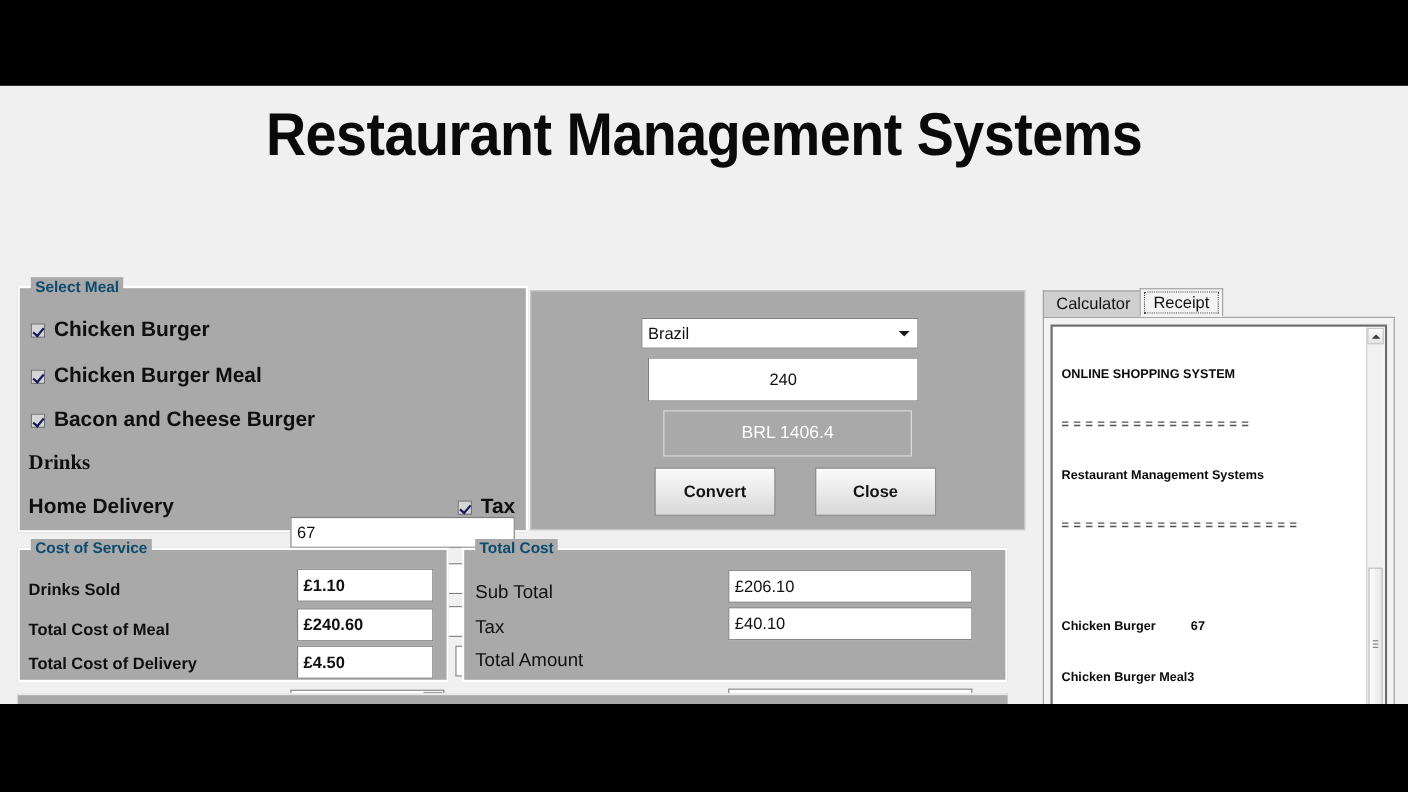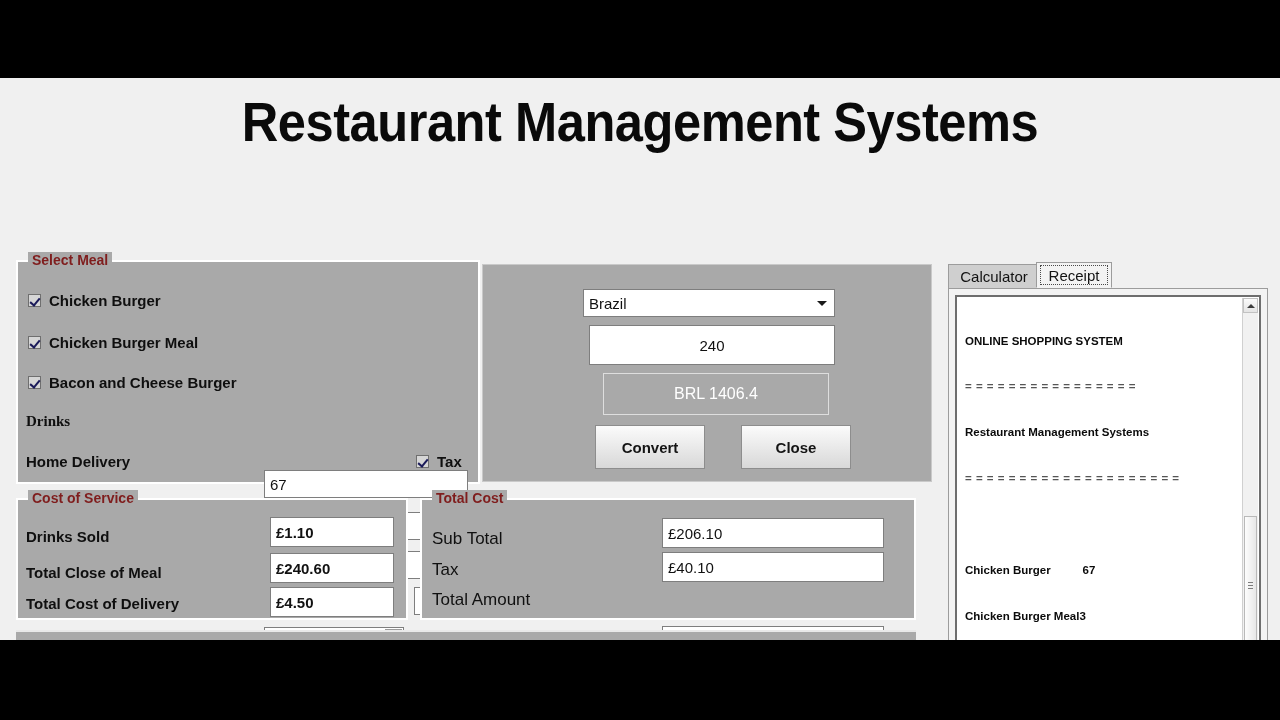--- a/index.html
+++ b/index.html
@@ -58,21 +58,21 @@
     border-top-color: #ffffff;
   }
   .gb-title {
     position: absolute;
     top: -10px;
     left: 10px;
     background: #a9a9a9;
     padding: 0 4px;
     font-size: 14px;
     font-weight: bold;
-    color: #7f1d1d;
+    color: #0c4a6e;
     white-space: nowrap;
   }
 
   
   #select-meal {
     left: 16px;
     top: 182px;
     width: 464px;
     height: 224px;
   }
@@ -98,21 +98,21 @@
     position: absolute;
     left: 3px;
     top: 1px;
     width: 4px;
     height: 8px;
     border: solid #1a1a5a;
     border-width: 0 2px 2px 0;
     transform: rotate(40deg);
   }
   .meal-label {
-    font-size: 15px;
+    font-size: 19px;
     font-weight: bold;
     color: #0f0f0f;
     white-space: nowrap;
   }
   .meal-label.plain { font-weight: bold; }
 
   .tbox {
     position: absolute;
     background: #ffffff;
     border: 1px solid #7e7e7e;
@@ -464,21 +464,21 @@
       <div class="btn" style="left:112px; top:160px; width:110px; height:44px;">Convert</div>
       <div class="btn" style="left:258px; top:160px; width:110px; height:44px;">Close</div>
     </div>
 
     <div class="panel groupbox" id="cost-service">
       <div class="gb-title">Cost of Service</div>
 
       <div class="cs-label" style="left:8px; top:28px;">Drinks Sold</div>
       <div class="tbox" style="left:252px; top:17px; width:124px; height:30px; font-weight:bold;">£1.10</div>
 
-      <div class="cs-label" style="left:8px; top:64px;">Total Close of Meal</div>
+      <div class="cs-label" style="left:8px; top:64px;">Total Cost of Meal</div>
       <div class="tbox" style="left:252px; top:53px; width:124px; height:30px; font-weight:bold;">£240.60</div>
 
       <div class="cs-label" style="left:8px; top:95px;">Total Cost of Delivery</div>
       <div class="tbox" style="left:252px; top:87px; width:124px; height:30px; font-weight:bold;">£4.50</div>
     </div>
 
     <div class="panel groupbox" id="total-cost">
       <div class="gb-title">Total Cost</div>
 
       <div class="tc-label" style="left:10px; top:29px;text-align:center;">Sub Total</div>

